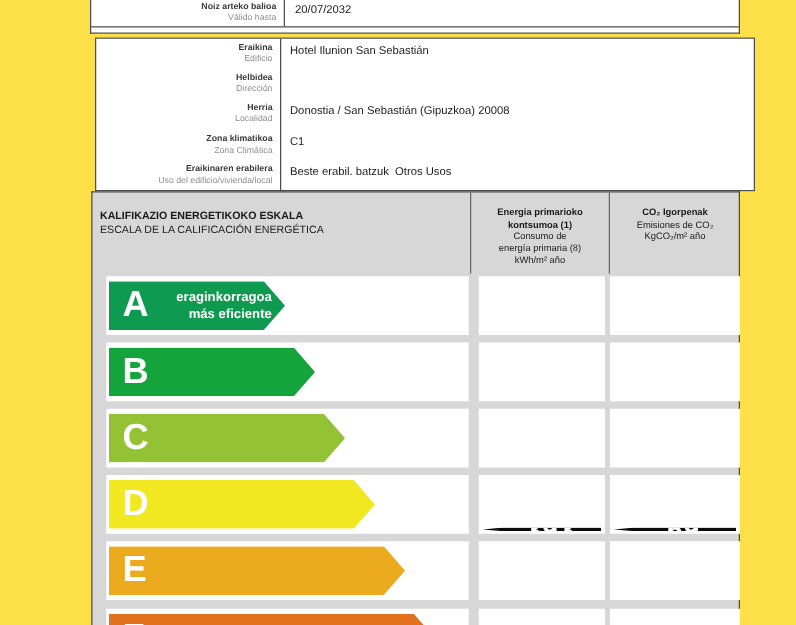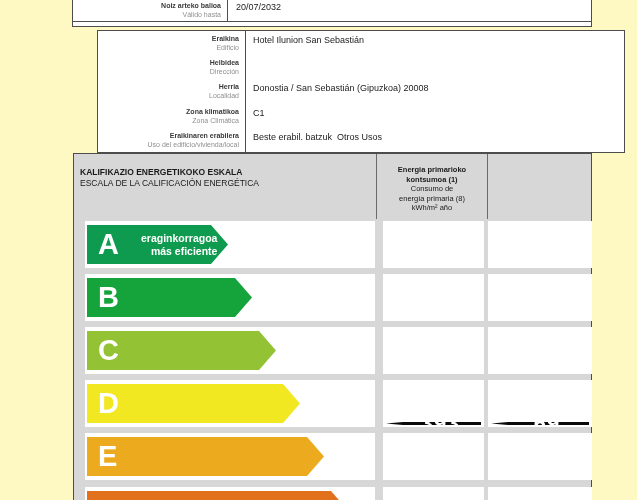--- a/index.html
+++ b/index.html
@@ -1,23 +1,23 @@
 <!DOCTYPE html>
 <html><head>
 <meta charset="utf-8">
 <style>
   html,body{margin:0;padding:0;background:#ffffff;}
-  #page{position:relative;width:637px;height:500px;overflow:hidden;background:#fef9c3;
+  #page{position:relative;width:637px;height:500px;overflow:hidden;background:#fde047;
         font-family:"Liberation Sans","DejaVu Sans",sans-serif;color:#1c1c1c;}
 
   
   .info-table{position:absolute;background:#ffffff;border:1px solid #4d4d4d;box-sizing:border-box;}
   #valid-table{left:72px;top:-2px;width:520px;height:29px;border-top:none;}
   #valid-row{position:relative;height:24px;border-bottom:1px solid #4d4d4d;box-sizing:border-box;display:flex;}
-  #building-table{left:97px;top:30px;width:528px;height:123px;display:flex;flex-direction:column;}
+  #building-table{left:76px;top:30px;width:528px;height:123px;display:flex;flex-direction:column;}
   .info-row{position:relative;flex:1;display:flex;align-items:flex-start;}
   .lbl-cell{box-sizing:border-box;text-align:right;padding:3px 6px 0 0;}
   #valid-table .lbl-cell{width:155px;border-right:1px solid #4d4d4d;height:23px;}
   #building-table .lbl-cell{width:147px;}
   .lbl-eu{font-size:7px;font-weight:bold;color:#3a3a3a;line-height:9px;}
   .lbl-es{font-size:7px;color:#8f8f8f;line-height:9px;}
   .val-cell{flex:1;font-size:9px;color:#1c1c1c;padding:4px 4px 0 8px;white-space:pre-wrap;line-height:11px;}
   #building-divider{position:absolute;left:147px;top:0;width:1px;height:100%;background:#4d4d4d;}
 
   
@@ -116,20 +116,25 @@
     <div class="hdr-vline" id="hdr-vline-2"></div>
 
     <div class="col-hdr" id="col-hdr-energy">
       <div class="b">Energia primarioko</div>
       <div class="b">kontsumoa (1)</div>
       <div>Consumo de</div>
       <div>energía primaria (8)</div>
       <div>kWh/m² año</div>
     </div>
 
+    <div class="col-hdr" id="col-hdr-co2">
+      <div class="b">CO₂ Igorpenak</div>
+      <div>Emisiones de CO₂</div>
+      <div>KgCO₂/m² año</div>
+    </div>
 
     <div class="band-row" style="top:67px">
       <div class="band-arrow" style="width: 141px; background: rgb(15, 155, 79);">
         <span class="band-letter">A</span>
         <div class="band-tag">
           <div>eraginkorragoa</div>
           <div>más eficiente</div>
         </div>
       </div>
     </div>

